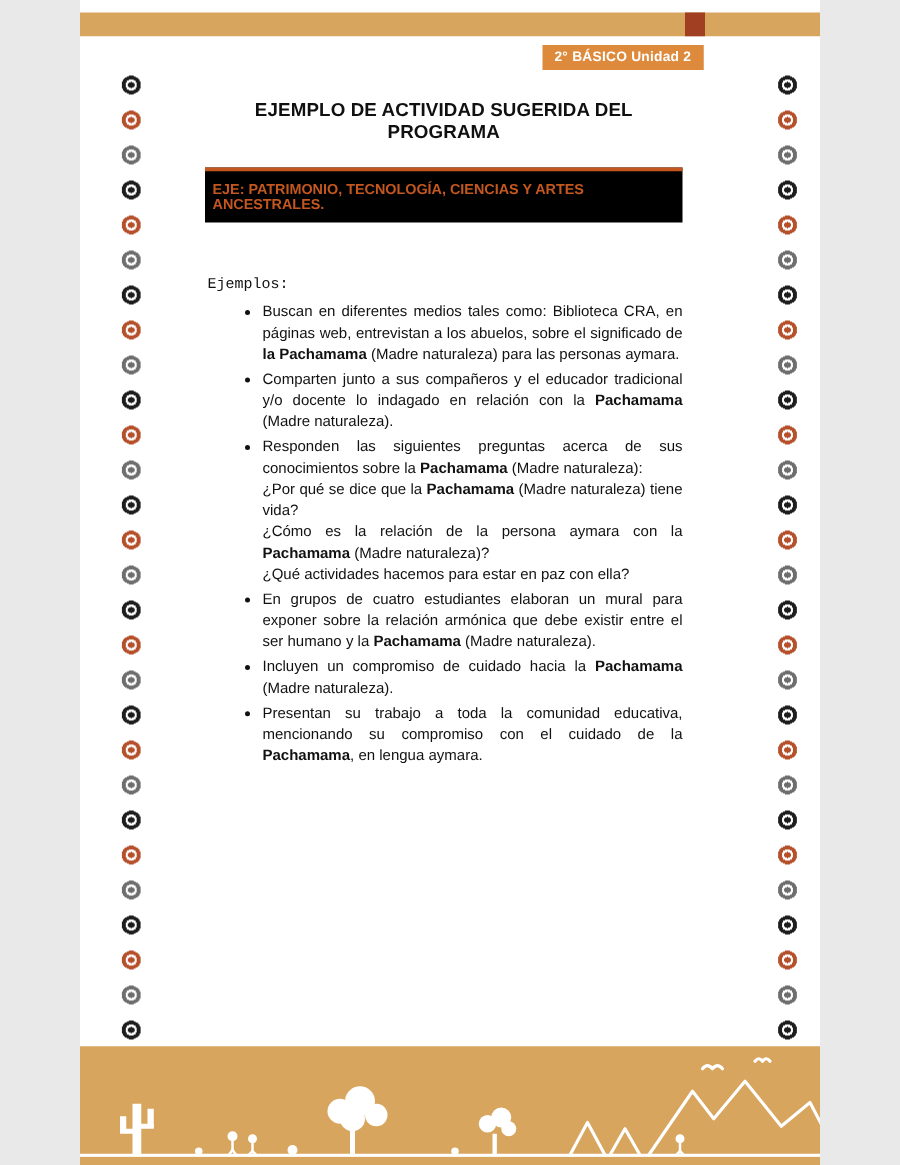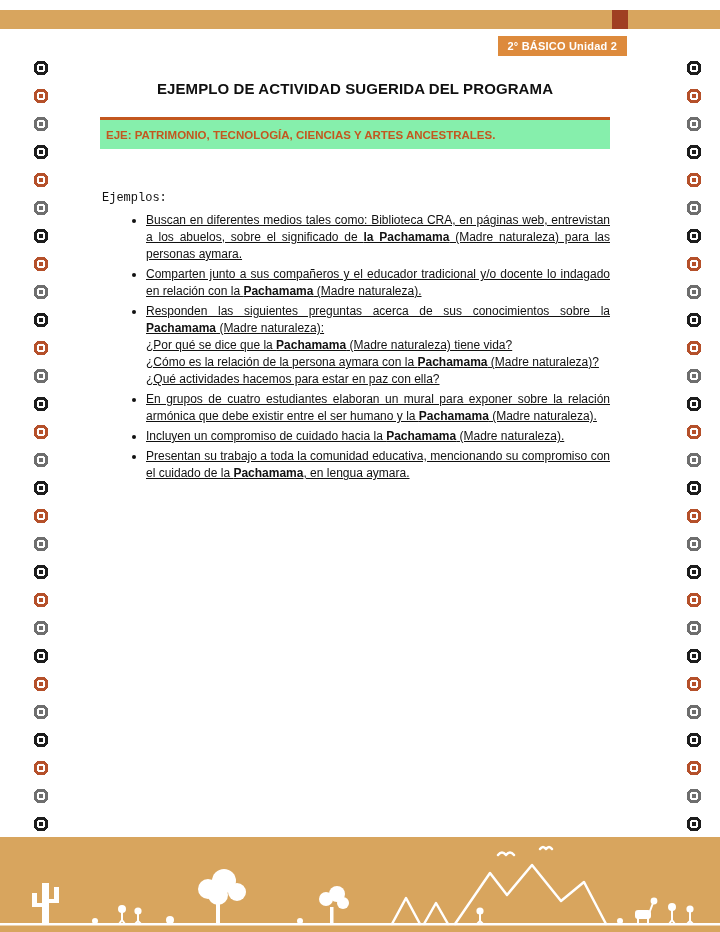--- a/index.html
+++ b/index.html
@@ -1,17 +1,17 @@
 <!DOCTYPE html>
 <html style="--tan: #d8a55e; --badge-orange: #dd8a3c; --accent-orange: #c3571f; --activity-label-orange: #e5862b; --ornament-black: #1d1d1d; --ornament-rust: #b5502a; --ornament-gray: #6e6e6e;"><head>
 <meta charset="utf-8">
 <style>
   html,body { margin:0; padding:0; background:#e9e9e9; }
   .page {
-    position:relative; width:720px; height:932px; margin:0 auto;
+    position:relative; width:592px; height:932px; margin:0 auto;
     background:#ffffff; overflow:hidden;
     font-family:"Liberation Sans", sans-serif; color:#111;
   }
 
   
   .top-bar { position:absolute; top:10px; left:0; right:0; height:19px; background:var(--tan,#d8a55e); }
   .top-bar-cap { position:absolute; top:10px; right:92px; width:16px; height:19px; background:#a03f22; }
   .unit-badge {
     position:absolute; top:36px; right:93px;
     background:var(--badge-orange,#dd8a3c); color:#fff;
@@ -33,38 +33,38 @@
   .ornament.right { right:13px; }
 
   
   .content { position:absolute; left:100px; right:110px; top:80px; }
   .doc-title {
     text-align:center; font-weight:bold; font-size:15px; color:#101010;
     margin:0 0 20px 0; letter-spacing:.1px;
   }
   .eje-banner {
     border-top:3px solid var(--accent-orange,#c3571f);
-    background:#86efac;
+    background:#000000;
     color:var(--accent-orange,#c3571f);
     font-weight:bold; font-size:11.5px;
     padding:9px 6px 8px 6px;
     margin-bottom:42px;
   }
   .activity {
     font-size:12px; line-height:17px; text-align:justify;
     padding-left:72px; text-indent:-72px;
     margin:0 0 28px 0;
   }
   .activity .activity-label { color:var(--activity-label-orange,#e5862b); font-weight:bold; }
   .activity b { font-weight:bold; }
 
   .examples-label { font-size:12px; margin:0 0 7px 2px;font-family:Liberation Mono, monospace; }
   ul.bullets {
     margin:0; padding:0 0 0 46px;
-    font-size:12px; line-height:17px; text-align:justify;text-decoration:underline;
+    font-size:12px; line-height:17px; text-align:justify;
   }
   ul.bullets li { margin-bottom:3px; }
 
   
   .footer-band {
     position:absolute; left:0; right:0; bottom:0; height:95px;
     background:var(--tan,#d8a55e);
   }
   .footer-band svg { display:block; }
 </style>

